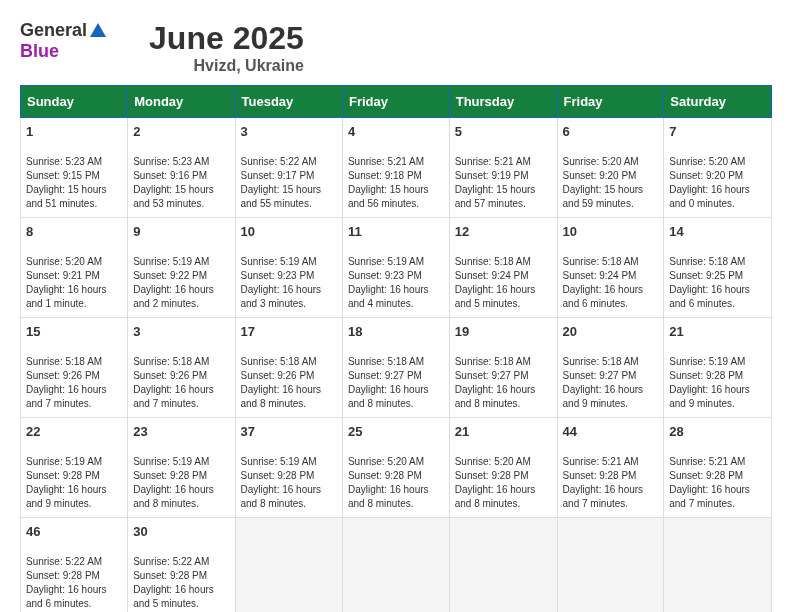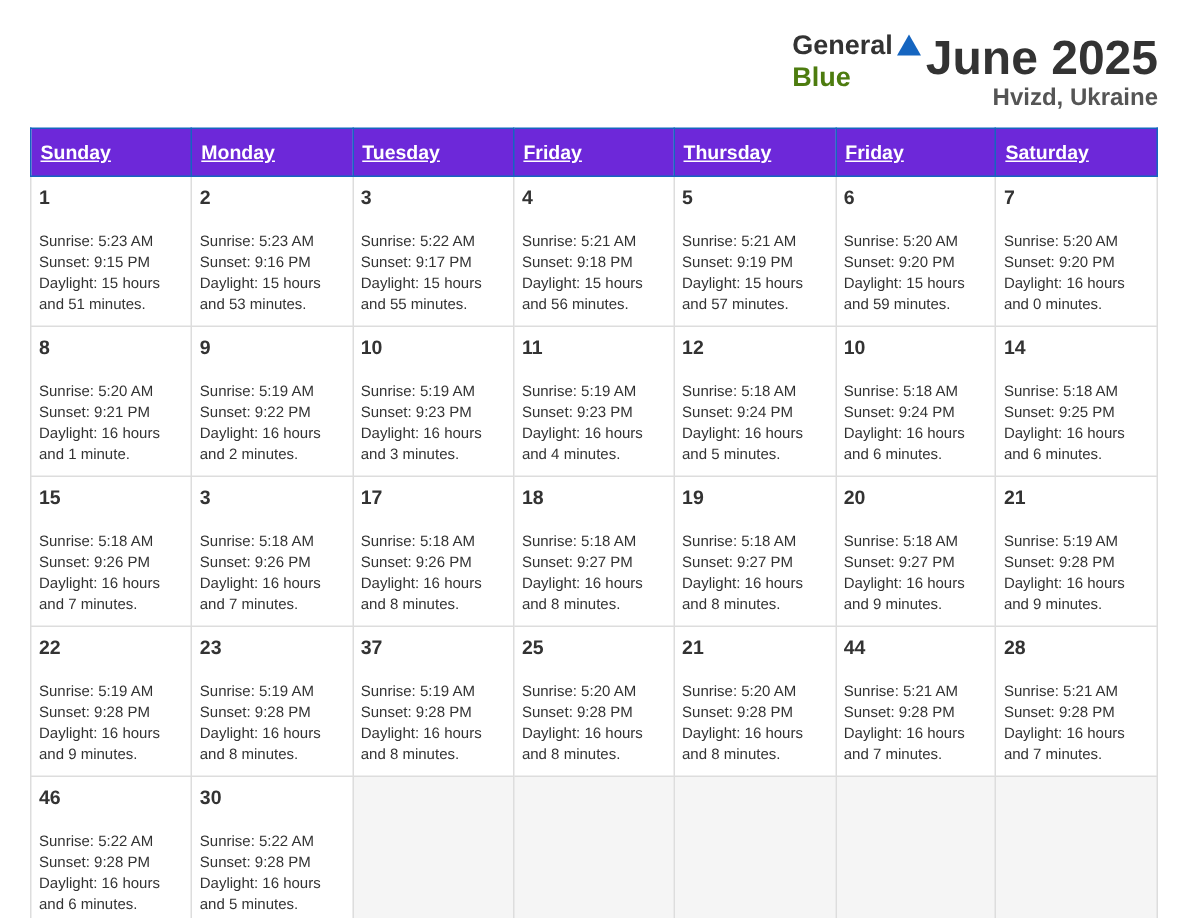--- a/index.html
+++ b/index.html
@@ -5,54 +5,54 @@
     * { box-sizing: border-box; margin: 0; padding: 0; }
     body {
       font-family: Arial, sans-serif;
       background: #fff;
       width: 792px;
       min-height: 612px;
       padding: 20px;
     }
     .header-area {
       display: flex;
-      justify-content: flex-end;
+      justify-content: flex-start;
       align-items: flex-start;
       margin-bottom: 10px;
     }
     .logo {
       display: flex;
       flex-direction: column;
       align-items: flex-start;
     }
     .logo-line {
       display: flex;
       align-items: center;
     }
     .title-area {
       text-align: right;
+      margin-left: 40px;
     }
     .title-area h1 {
       font-size: 32px;
       font-weight: bold;
       color: #333;
     }
     .title-area h2 {
       font-size: 16px;
       color: #555;
       font-weight: bold;
     }
     .calendar {
       width: 100%;
       border-collapse: collapse;
     }
     .calendar thead tr {
-      background: #6d28d9;
+      background: #15803d;
       color: #fff;
-      text-decoration: underline;
     }
     .calendar thead th {
       padding: 8px 6px;
       font-size: 13px;
       font-weight: bold;
       text-align: left;
       border: 1px solid #1565c0;
     }
     .calendar tbody tr {
       border-bottom: 1px solid #ccc;
@@ -88,21 +88,21 @@
 
 <div class="header-area">
   <div class="logo">
     <div class="logo-line">
       <span style="font-size:18px;font-weight:bold;color:#333;">General</span>
       <svg width="20" height="20" viewBox="0 0 20 20" style="margin:0 1px;">
         <polygon points="10,2 18,16 2,16" fill="#1565c0"></polygon>
       </svg>
     </div>
     <div>
-      <span style="font-size:18px;font-weight:bold;color:#4d7c0f;">Blue</span>
+      <span style="font-size:18px;font-weight:bold;color:#a21caf;">Blue</span>
     </div>
   </div>
   <div class="title-area">
     <h1>June 2025</h1>
     <h2>Hvizd, Ukraine</h2>
   </div>
 </div>
 
 <table class="calendar">
   <thead>

